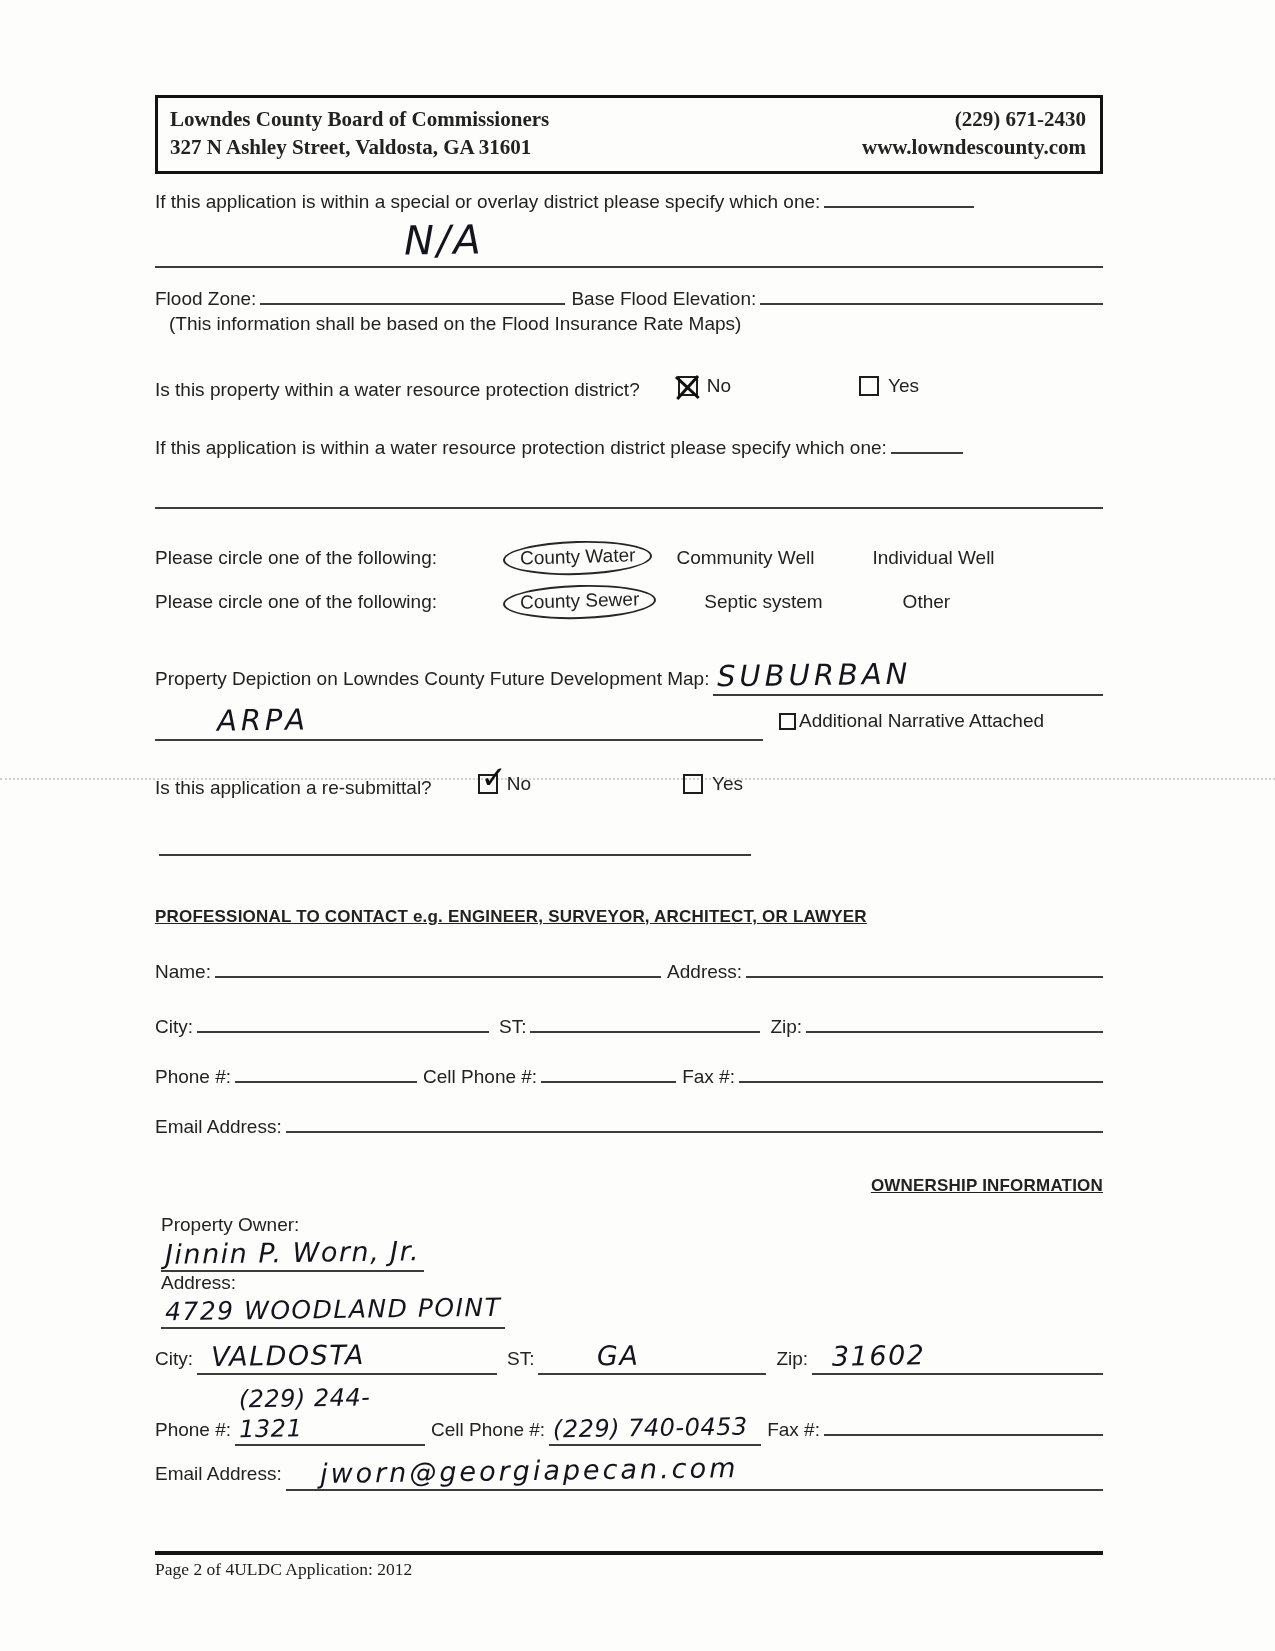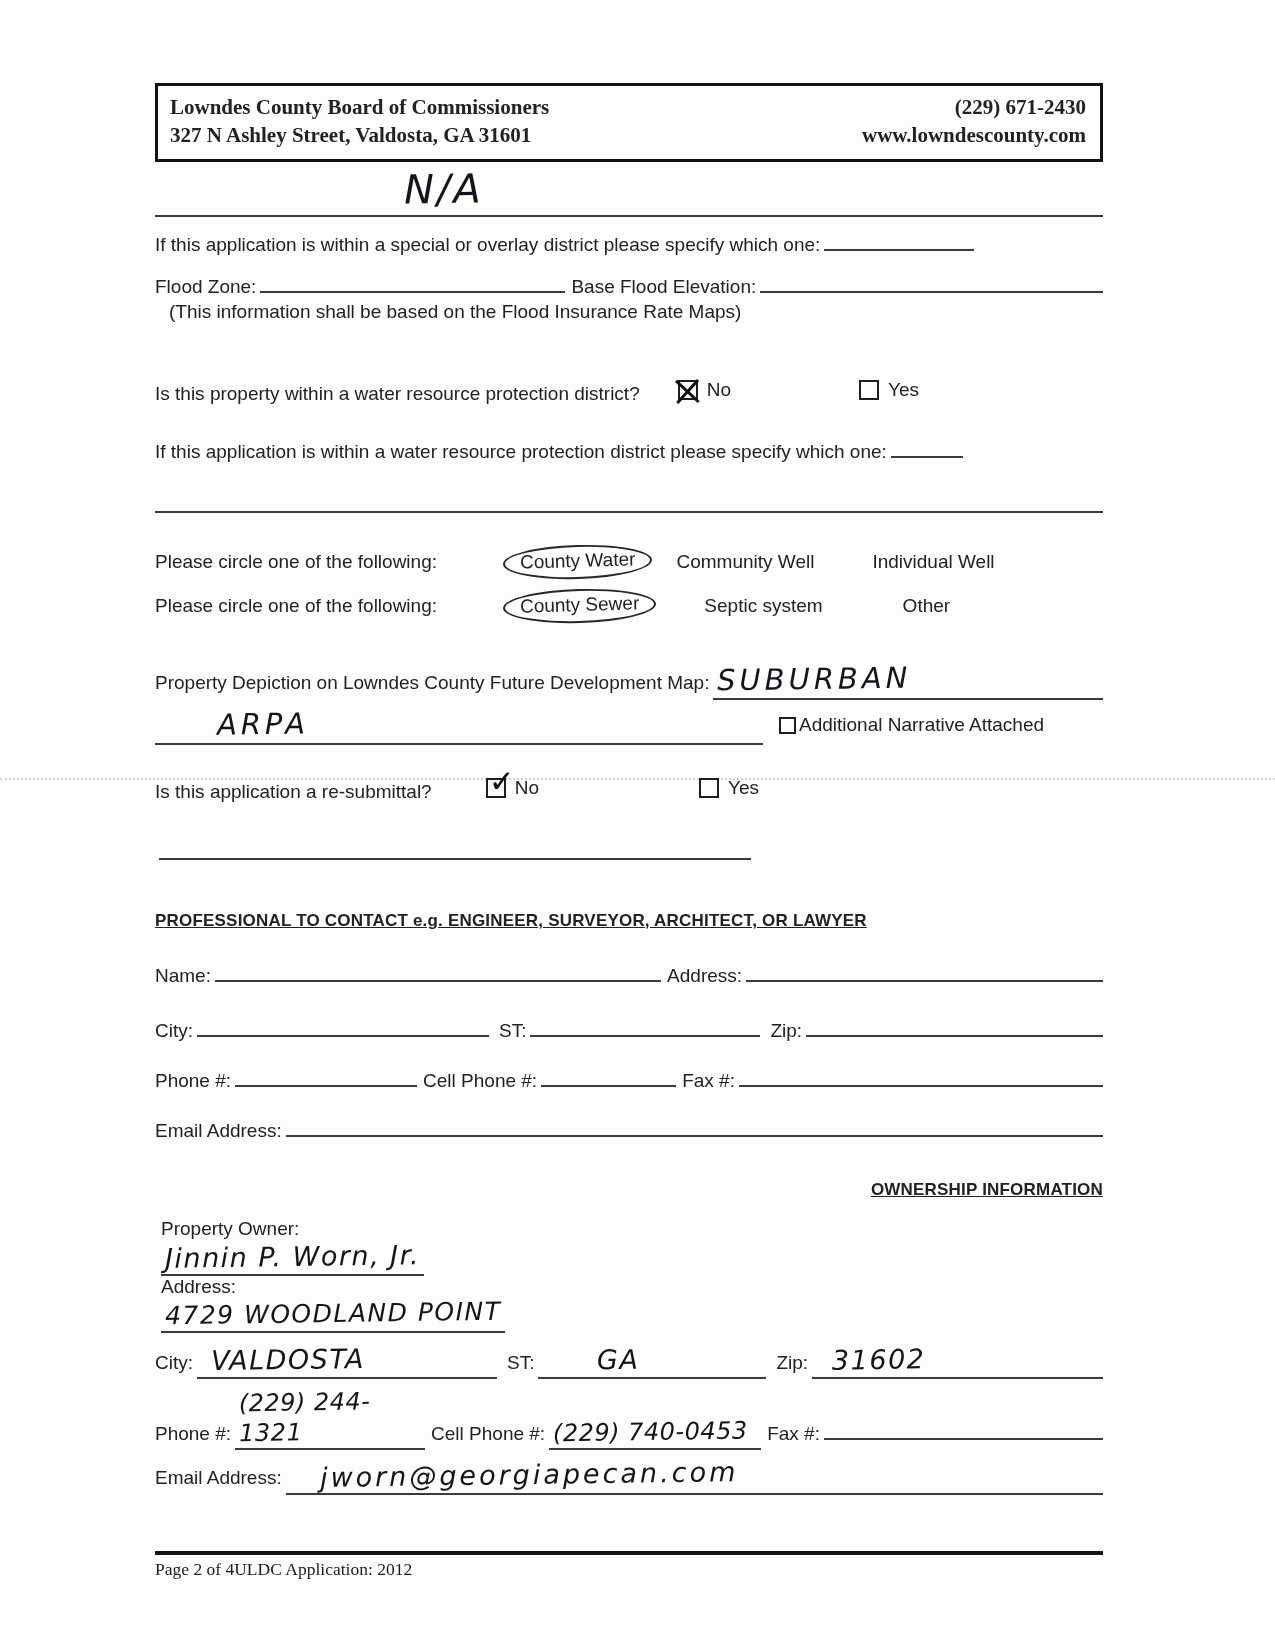--- a/index.html
+++ b/index.html
@@ -4,21 +4,21 @@
 <style>
   * { margin:0; padding:0; box-sizing:border-box; }
   html,body { background:#e9e9e9; }
   body {
     width:1275px; height:1651px; position:relative;
     background:#fdfdfc;
     font-family:"Liberation Sans", sans-serif;
     color:#222; font-size:19px;
     overflow:hidden;
   }
-  .page { position:absolute; left:155px; top:83px; width:948px; }
+  .page { position:absolute; left:155px; top:95px; width:948px; }
 
   
   .hdr {
     border:3px solid #131313;
     display:flex; justify-content:space-between; align-items:flex-start;
     padding:7px 14px 9px 12px;
     font-family:"Liberation Serif", serif; font-weight:bold;
     font-size:21px; line-height:1.35;
   }
   .hdr-right { text-align:right; }
@@ -67,28 +67,28 @@
   
   .sechead {
     font-weight:bold; text-decoration:underline;
     font-size:17px; letter-spacing:0.2px;
   }
 
   
   .r-special { margin-top:17px; }
   .r-na { margin-top:2px; }
   .r-flood { margin-top:20px; }
-  .r-waterq { margin-top:56px; }
+  .r-waterq { margin-top:40px; }
   .r-specify { margin-top:36px; }
   .r-blank { margin-top:48px; }
   .r-circ1 { margin-top:32px; align-items:center; }
   .r-circ2 { margin-top:10px; align-items:center; }
   .r-map { margin-top:38px;justify-content:center; }
   .r-arpa { margin-top:6px; }
-  .r-resub { margin-top:32px;gap:8px; }
+  .r-resub { margin-top:32px; }
   .para { margin-top:36px; line-height:1.55; }
   .para .ln-inline {
     display:inline-block; border-bottom:2px solid #3c3c3c;
     width:592px; height:1em; vertical-align:baseline; margin-left:4px;
   }
   .h-prof { margin-top:42px; }
   .r-p1 { margin-top:34px; }
   .r-p2 { margin-top:33px; }
   .r-p3 { margin-top:28px; }
   .r-p4 { margin-top:28px; }
@@ -125,26 +125,26 @@
     <div class="hdr-left">
       <div>Lowndes County Board of Commissioners</div>
       <div>327 N Ashley Street, Valdosta, GA  31601</div>
     </div>
     <div class="hdr-right">
       <div>(229) 671-2430</div>
       <div>www.lowndescounty.com</div>
     </div>
   </div>
 
-  <div class="row r-na">
-    <span class="ln"><span class="hw hw-xl">N/A</span></span>
-  </div>
   <div class="row r-special">
     <span class="lbl">If this application is within a special or overlay district please specify which one:</span>
     <span class="ln ln-short"></span>
+  </div>
+  <div class="row r-na">
+    <span class="ln"><span class="hw hw-xl">N/A</span></span>
   </div>
 
   <div class="row r-flood">
     <span class="lbl">Flood Zone:</span>
     <span class="ln" style="flex:0 0 305px"></span>
     <span class="lbl ml6">Base Flood Elevation:</span>
     <span class="ln"></span>
   </div>
   <div class="note">(This information shall be based on the Flood Insurance Rate Maps)</div>
 

